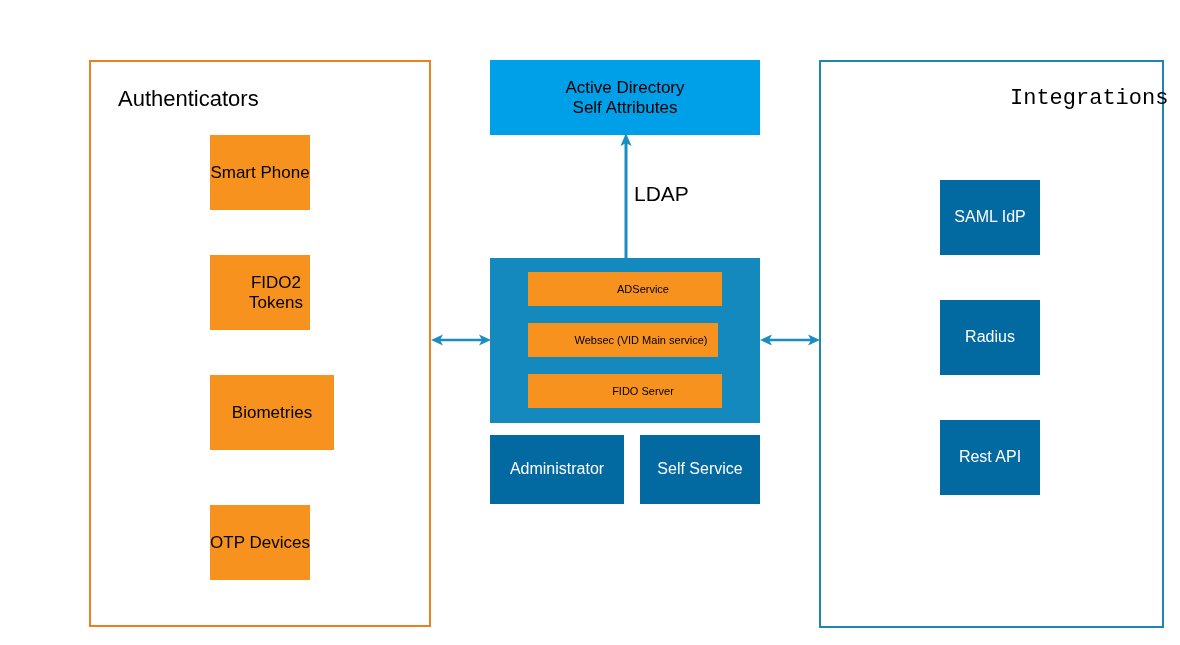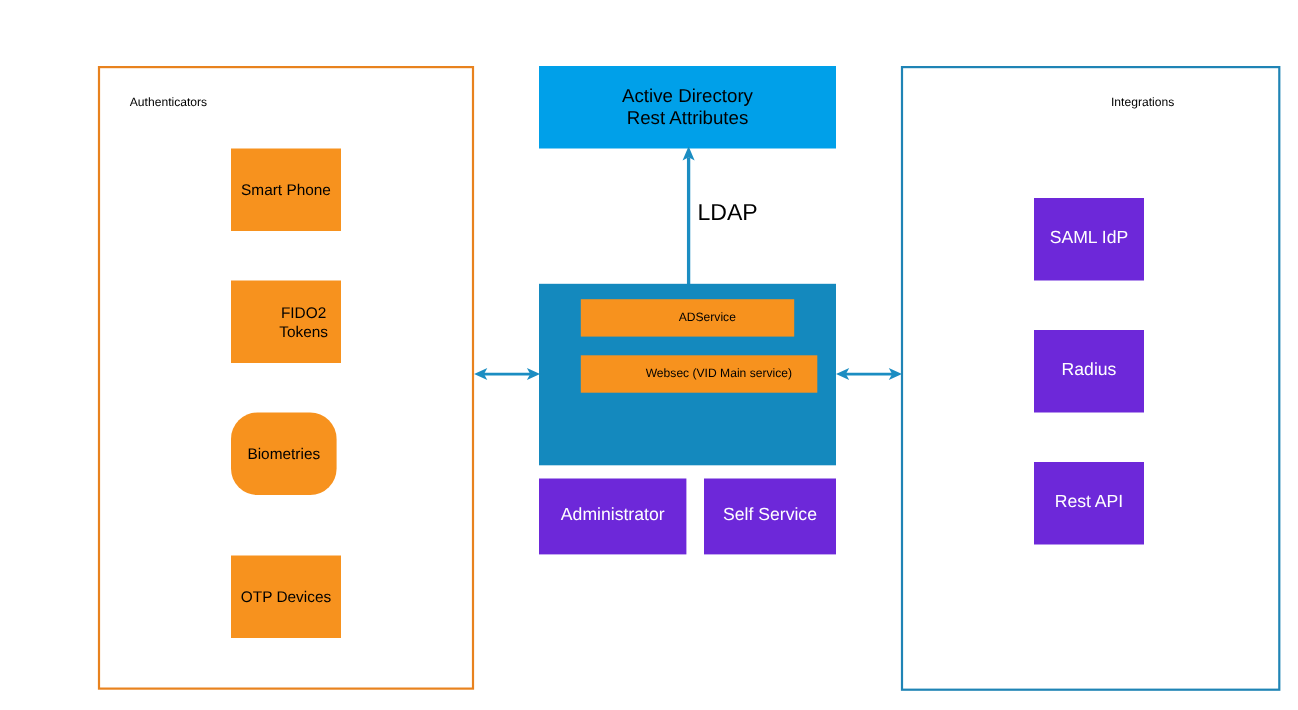--- a/index.html
+++ b/index.html
@@ -17,49 +17,49 @@
   }
 
   
   .panel {
     position: absolute;
     box-sizing: border-box;
     background: transparent;
   }
   .panel-title {
     position: absolute;
-    font-size: 11px;
+    font-size: 22px;
     color: #000000;
     white-space: nowrap;
     line-height: 1;
   }
 
   
   .node {
     position: absolute;
     box-sizing: border-box;
     display: flex;
     align-items: center;
     justify-content: center;
     text-align: center;
     line-height: 1.15;
   }
   .node-orange {
     background: #F7921E;
     color: #000000;
-    font-size: 14px;
+    font-size: 17px;
   }
   .node-orange-inner {
     background: #F7921E;
     color: #000000;
     font-size: 11px;
     padding-left: 36px;
   }
   .node-blue-dark {
-    background: #6d28d9;
+    background: #0369a1;
     color: #ffffff;
     font-size: 16px;
   }
   .node-blue-bright {
     background: #00A0E9;
     color: #000000;
     font-size: 17px;
   }
   .service-container {
     position: absolute;
@@ -90,60 +90,63 @@
   <div class="panel-title" style="left:118px; top:88px;">Authenticators</div>
 
   <div class="node node-orange" style="left:210px; top:135px; width:100px; height:75px;">
     <span>Smart Phone</span>
   </div>
 
   <div class="node node-orange" style="left:210px; top:255px; width:100px; height:75px;padding-left:32px;">
     <span>FIDO2 Tokens</span>
   </div>
 
-  <div class="node node-orange" style="left:210px; top:375px; width:96px; height:75px;border-radius:24px;">
+  <div class="node node-orange" style="left:210px; top:375px; width:124px; height:75px;">
     <span>Biometries</span>
   </div>
 
   <div class="node node-orange" style="left:210px; top:505px; width:100px; height:75px;">
     <span>OTP Devices</span>
   </div>
 
   <div class="node node-blue-bright" style="left:490px; top:60px; width:270px; height:75px; flex-direction:column;">
     <span>Active Directory</span>
-    <span>Rest Attributes</span>
+    <span>Self Attributes</span>
   </div>
 
   <svg class="connector" style="left:614px; top:132px; width:24px; height:128px;" viewBox="0 0 24 128">
     <line x1="12" y1="128" x2="12" y2="11" stroke="#1B8DC2" stroke-width="3"></line>
     <polygon points="12,1 6.5,14 12,11 17.5,14" fill="#1B8DC2"></polygon>
   </svg>
   <div class="edge-label" style="left:634px; top:183px;">LDAP</div>
 
   <div class="service-container" style="left:490px; top:258px; width:270px; height:165px;"></div>
 
   <div class="node node-orange-inner" style="left:528px; top:272px; width:194px; height:34px;">
     <span>ADService</span>
   </div>
 
-  <div class="node node-orange-inner" style="left:528px; top:323px; width:215px; height:34px;">
+  <div class="node node-orange-inner" style="left:528px; top:323px; width:190px; height:34px;">
     <span>Websec (VID Main service)</span>
   </div>
 
+  <div class="node node-orange-inner" style="left:528px; top:374px; width:194px; height:34px;">
+    <span>FIDO Server</span>
+  </div>
 
   <div class="node node-blue-dark" style="left:640px; top:435px; width:120px; height:69px;">
     <span>Self Service</span>
   </div>
 
   <div class="node node-blue-dark" style="left:490px; top:435px; width:134px; height:69px;">
     <span>Administrator</span>
   </div>
 
   <div class="panel" style="left:819px; top:60px; width:345px; height:568px; border:2px solid #1F84B5;"></div>
-  <div class="panel-title" style="left:1010px; top:88px;">Integrations</div>
+  <div class="panel-title" style="left:1010px; top:88px;font-family:Liberation Mono, monospace;">Integrations</div>
 
   <div class="node node-blue-dark" style="left:940px; top:180px; width:100px; height:75px;">
     <span>SAML IdP</span>
   </div>
 
   <div class="node node-blue-dark" style="left:940px; top:420px; width:100px; height:75px;">
     <span>Rest API</span>
   </div>
 
   <div class="node node-blue-dark" style="left:940px; top:300px; width:100px; height:75px;">

